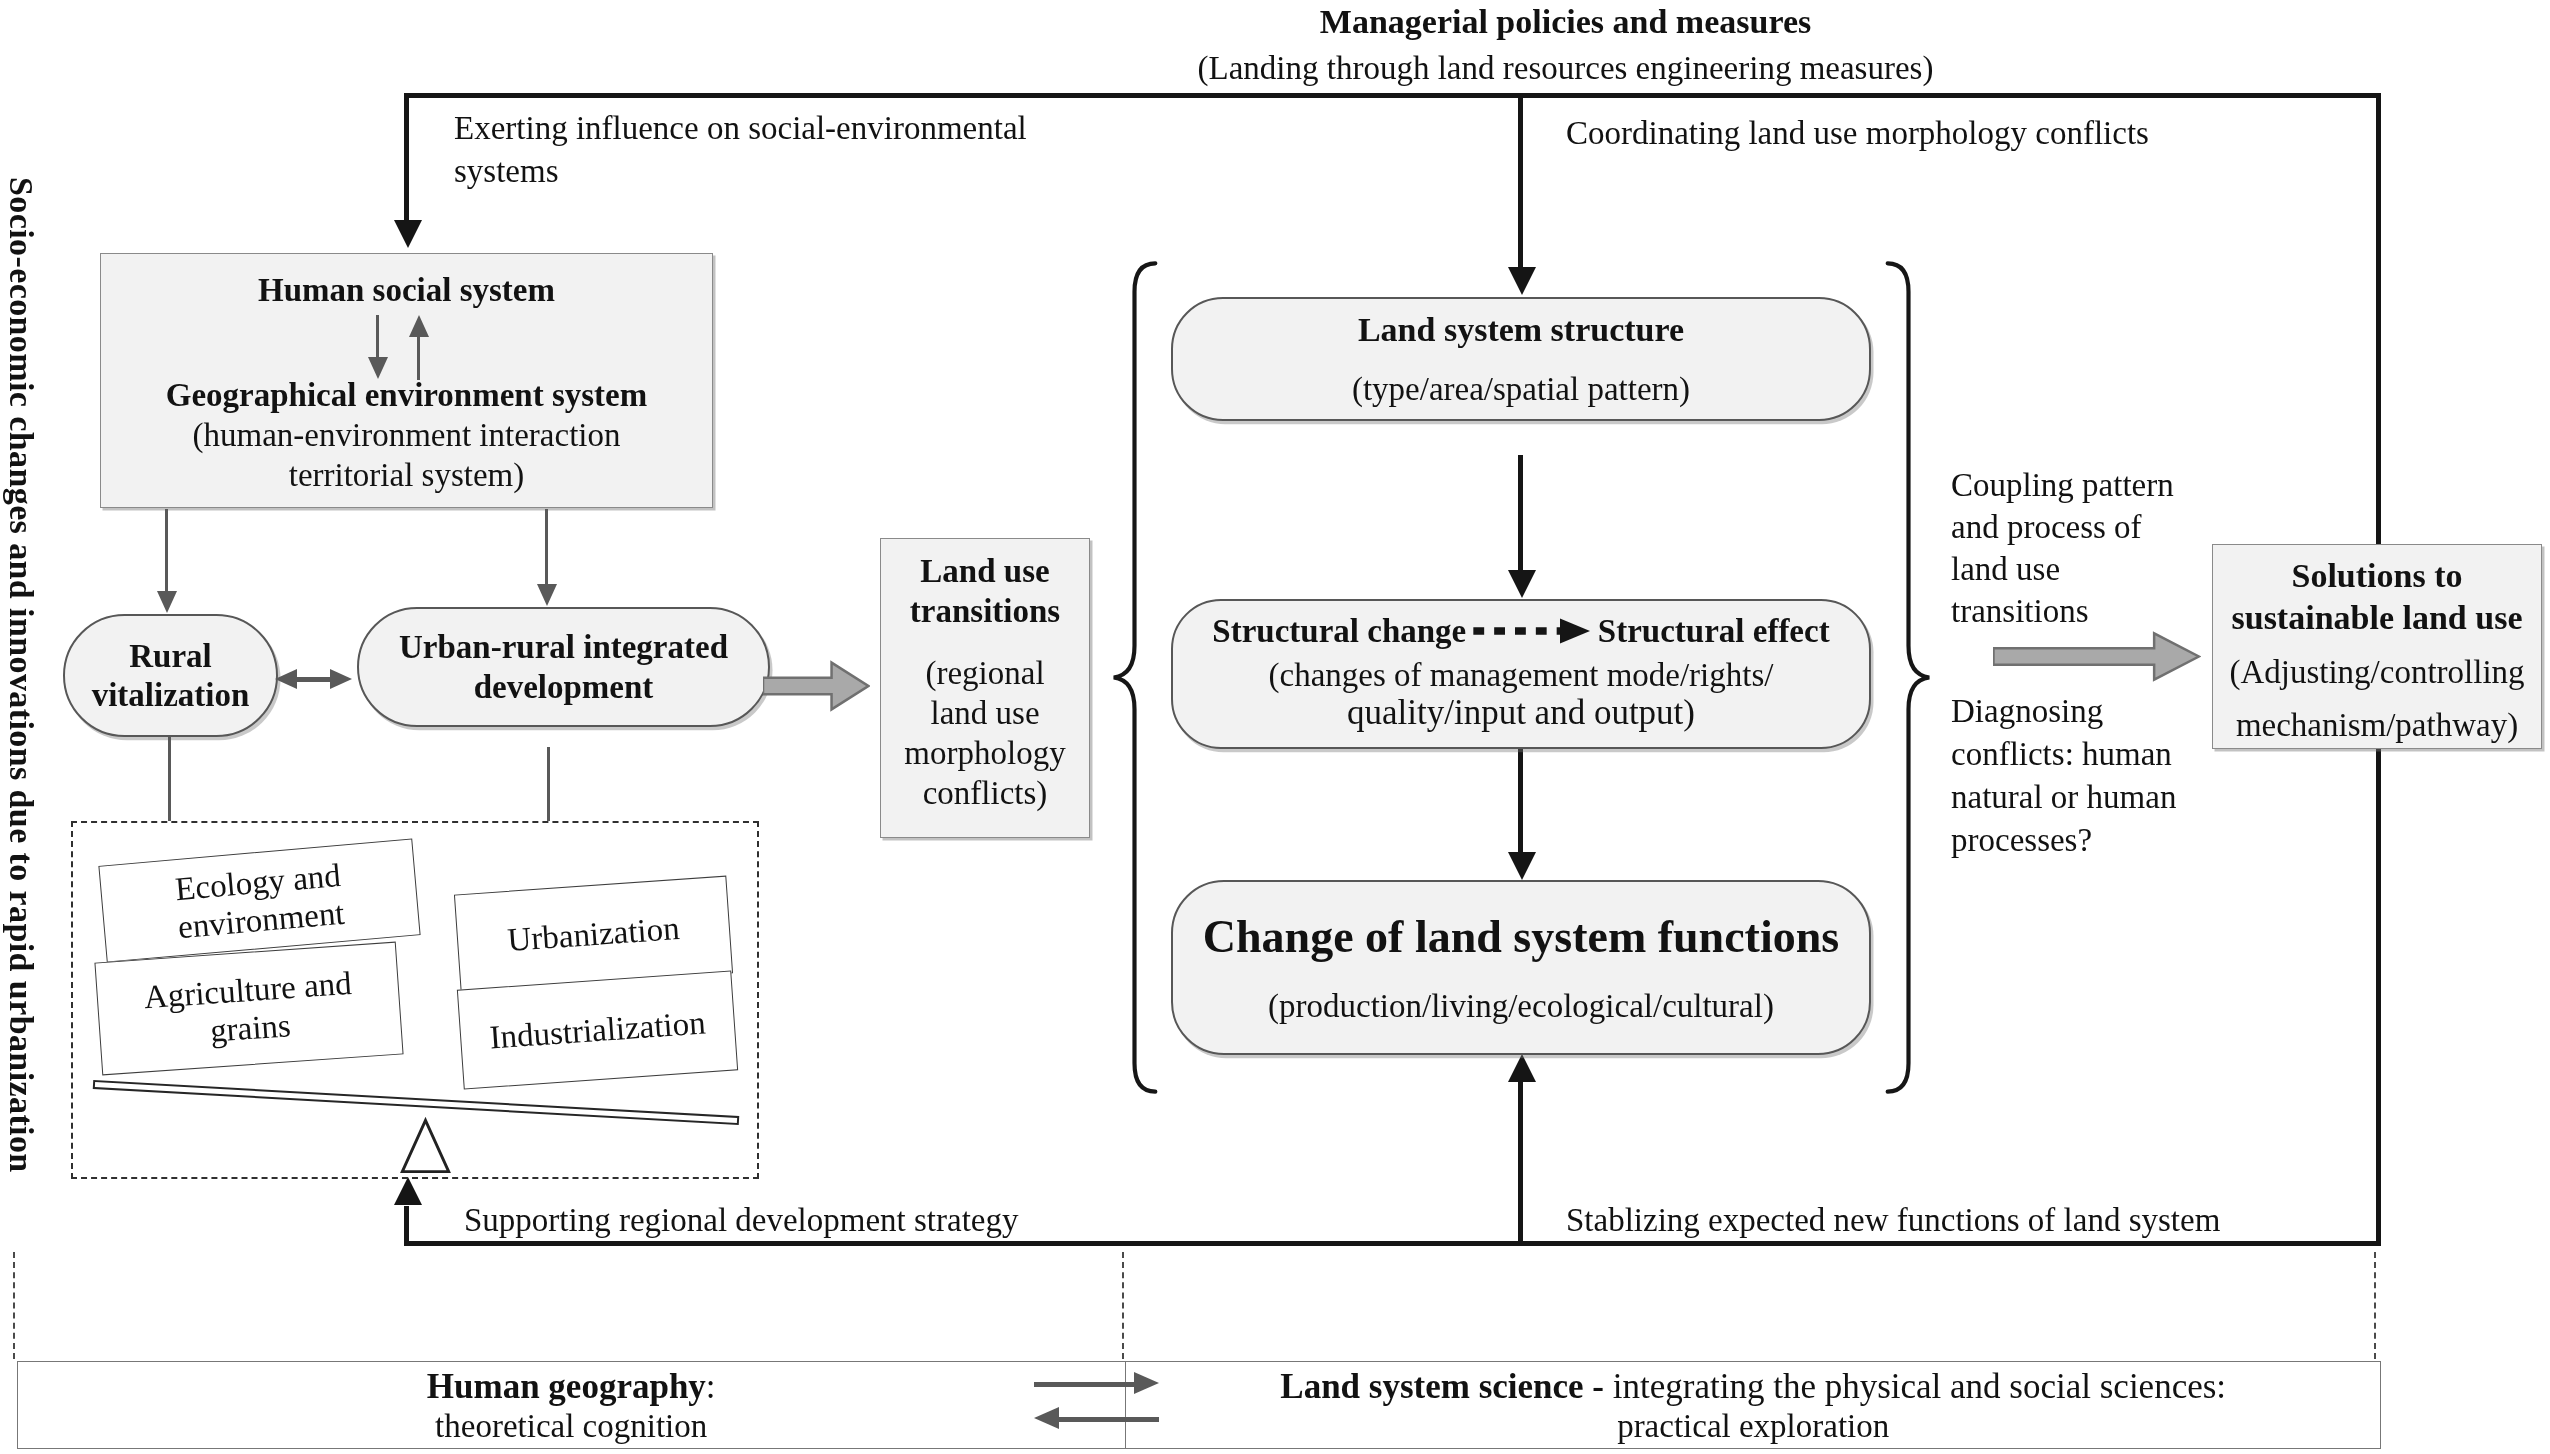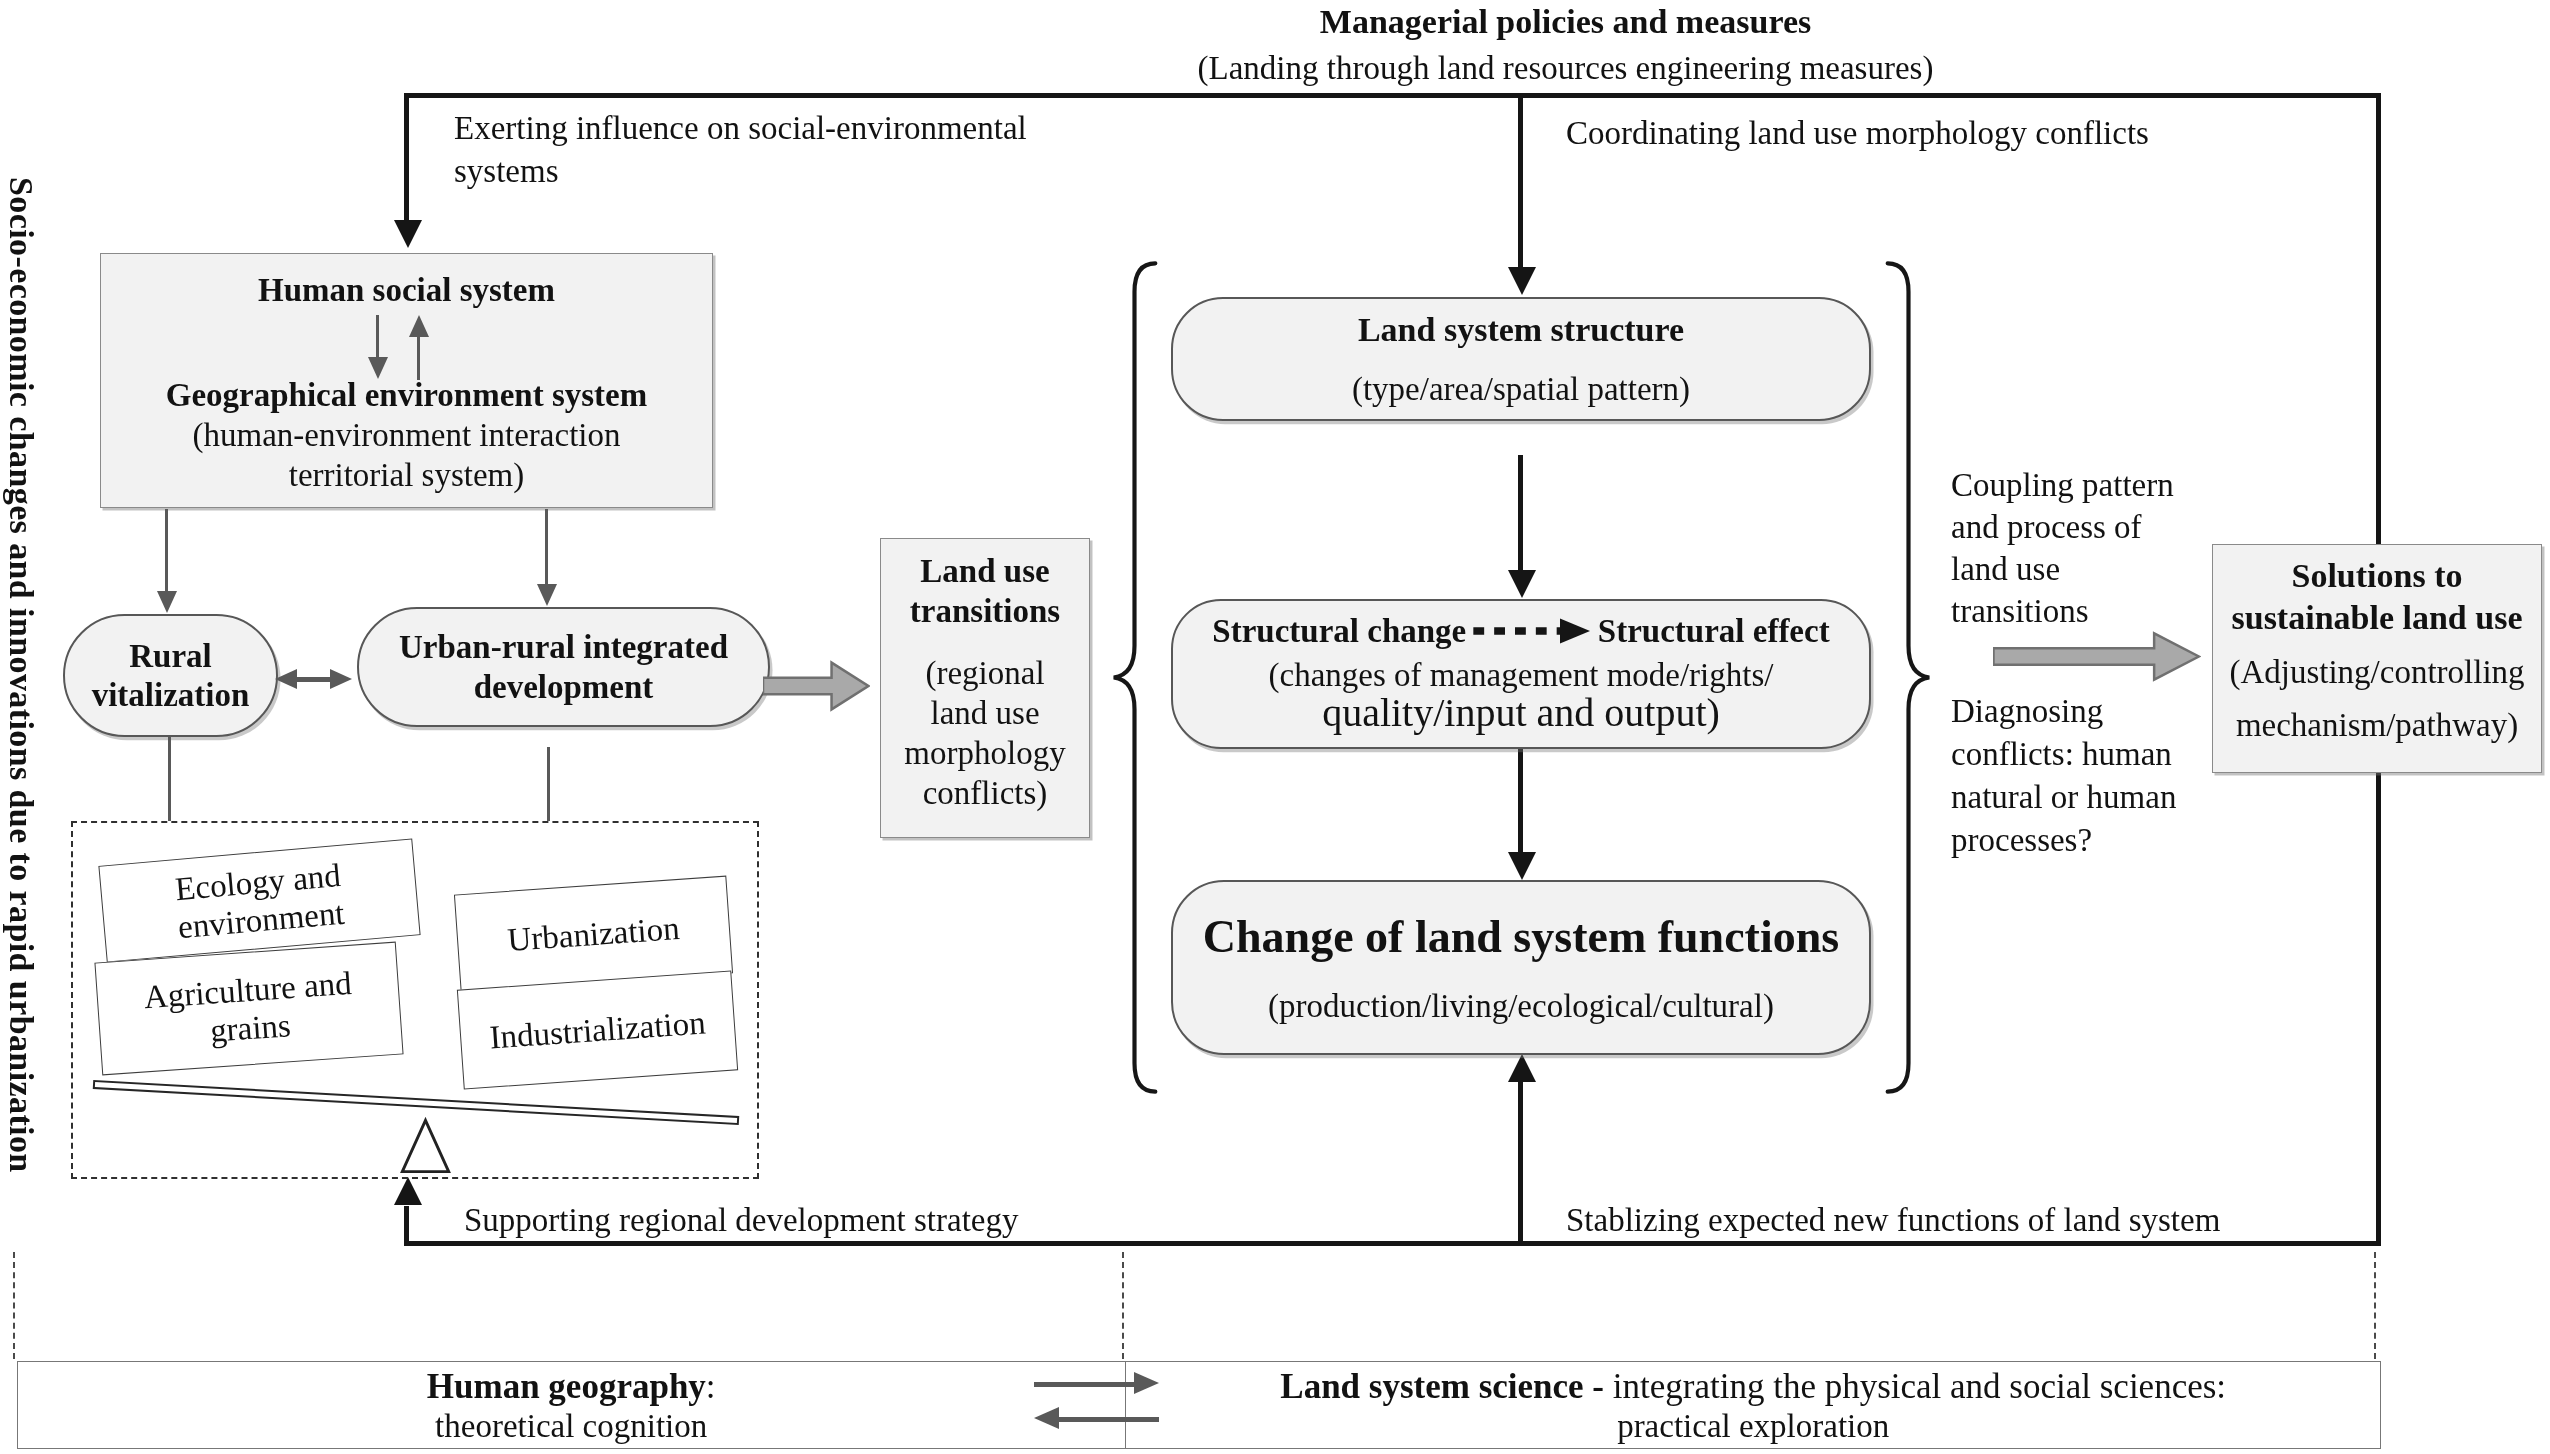--- a/index.html
+++ b/index.html
@@ -160,42 +160,42 @@
   <div class="pill" style="left:1171px;top:599px;width:700px;height:150px;border-radius:50px;justify-content:flex-start;">
     <div style="display:flex;align-items:center;margin-top:11.7px;">
       <span class="b" style="font-size:33px;">Structural change</span>
       <svg width="125" height="30" style="margin:0 3.3px;" viewBox="0 0 150 36">
         <line x1="4" y1="18" x2="108" y2="18" stroke="#151515" stroke-width="9" stroke-dasharray="13 12"></line>
         <polygon points="108,3 144,18 108,33" fill="#151515"></polygon>
       </svg>
       <span class="b" style="font-size:33px;">Structural effect</span>
     </div>
     <div style="font-size:33px;line-height:38px;margin-top:6.7px;">(changes of management mode/rights/</div>
-    <div style="font-size:40px;line-height:38px;">quality/input and output)</div>
+    <div style="font-size:35px;line-height:38px;">quality/input and output)</div>
   </div>
 
   <div class="pill" style="left:1171px;top:880px;width:700px;height:175px;border-radius:53px;gap:25px;">
     <div class="b" style="font-size:46px;">Change of land system functions</div>
     <div style="font-size:33px;">(production/living/ecological/cultural)</div>
   </div>
 
   <div class="abs" style="left:1951px;top:464px;font-size:33px;line-height:42px;">
     <div>Coupling pattern</div>
     <div>and process of</div>
     <div>land use</div>
     <div>transitions</div>
   </div>
   <div class="abs" style="left:1951px;top:690px;font-size:33px;line-height:43px;">
     <div>Diagnosing</div>
     <div>conflicts: human</div>
     <div>natural or human</div>
     <div>processes?</div>
   </div>
 
-  <div class="soft" style="left:2212px;top:544px;width:330px;height:229px;text-align:center;background:#f2f2f2;">
+  <div class="soft" style="left:2212px;top:544px;width:330px;height:205px;text-align:center;background:#f2f2f2;">
     <div class="b" style="font-size:34px;line-height:42px;margin-top:10px;">Solutions to</div>
     <div class="b" style="font-size:34px;line-height:42px;">sustainable land use</div>
     <div style="font-size:33px;line-height:53px;margin-top:6.7px;">(Adjusting/controlling</div>
     <div style="font-size:33px;line-height:53px;">mechanism/pathway)</div>
   </div>
 
   <div class="dashv" style="left:13.3px;top:1252px;height:107px;"></div>
   <div class="dashv" style="left:1122px;top:1252px;height:107px;"></div>
   <div class="dashv" style="left:2374px;top:1252px;height:107px;"></div>
 

